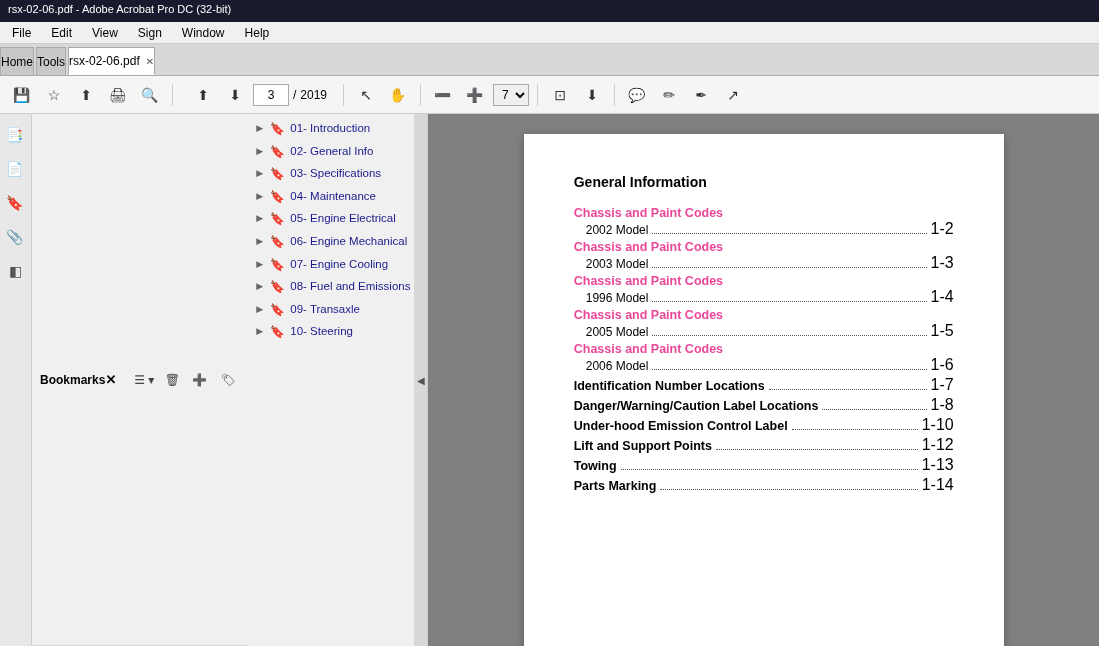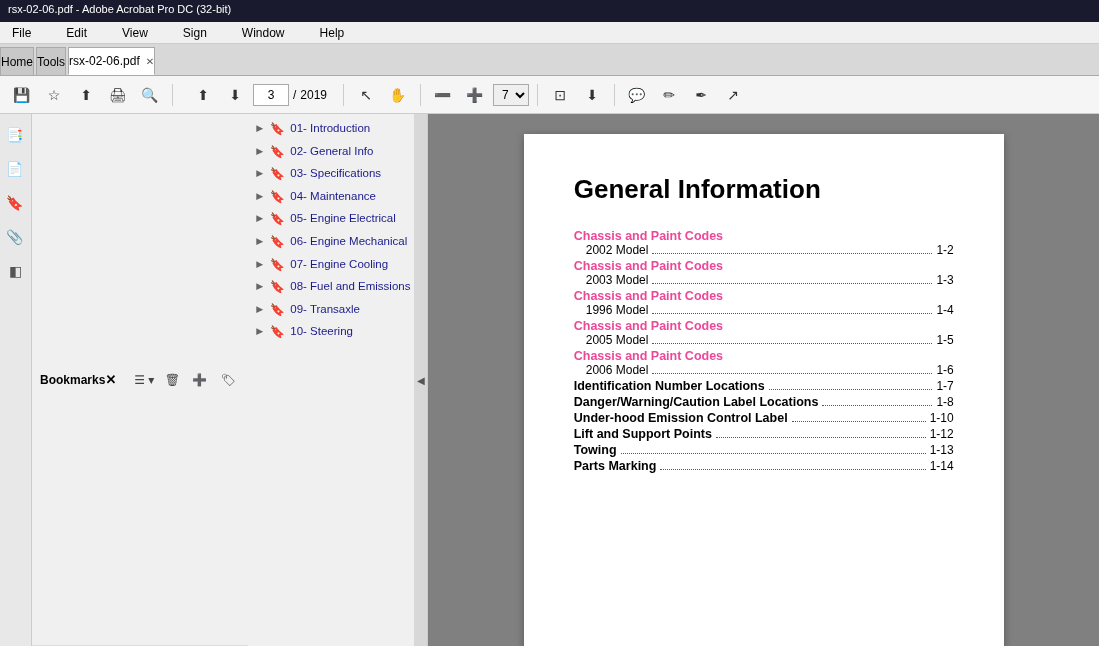--- a/index.html
+++ b/index.html
@@ -17,21 +17,21 @@
     }
 
     
     .menu-bar {
       background: #f0f0f0;
       border-bottom: 1px solid #ccc;
       padding: 2px 4px;
       height: 22px;
       display: flex;
       align-items: center;
-      gap: 19px;
+      gap: 4px;
     }
     .menu-item {
       padding: 2px 8px;
       cursor: pointer;
       font-size: 12px;
     }
 
     
     .tab-bar {
       background: #d8d8d8;
@@ -224,23 +224,23 @@
       overflow: auto;
     }
     .pdf-page {
       background: #fff;
       width: 480px;
       min-height: 580px;
       padding: 40px 50px;
       box-shadow: 0 2px 8px rgba(0,0,0,0.3);
     }
     .pdf-page h1 {
-      font-size: 26px;
+      font-size: 14px;
       font-weight: bold;
-      margin-bottom: 24px;
+      margin-bottom: 16px;
       color: #000;
     }
     .toc-entry {
       margin-bottom: 2px;
     }
     .toc-title-line {
       font-size: 12.5px;
       font-weight: bold;
       color: #ec4899;
     }
@@ -252,21 +252,21 @@
     .toc-sub-indent {
       margin-left: 12px;
     }
     .toc-dots {
       flex: 1;
       border-bottom: 1px dotted #555;
       margin: 0 4px;
       margin-bottom: 2px;
     }
     .toc-page-num {
-      font-size: 12px;
+      font-size: 16px;
       white-space: nowrap;
     }
     .toc-single-line {
       display: flex;
       align-items: baseline;
       margin-bottom: 2px;
     }
     .toc-single-title {
       font-size: 12.5px;
       font-weight: bold;

